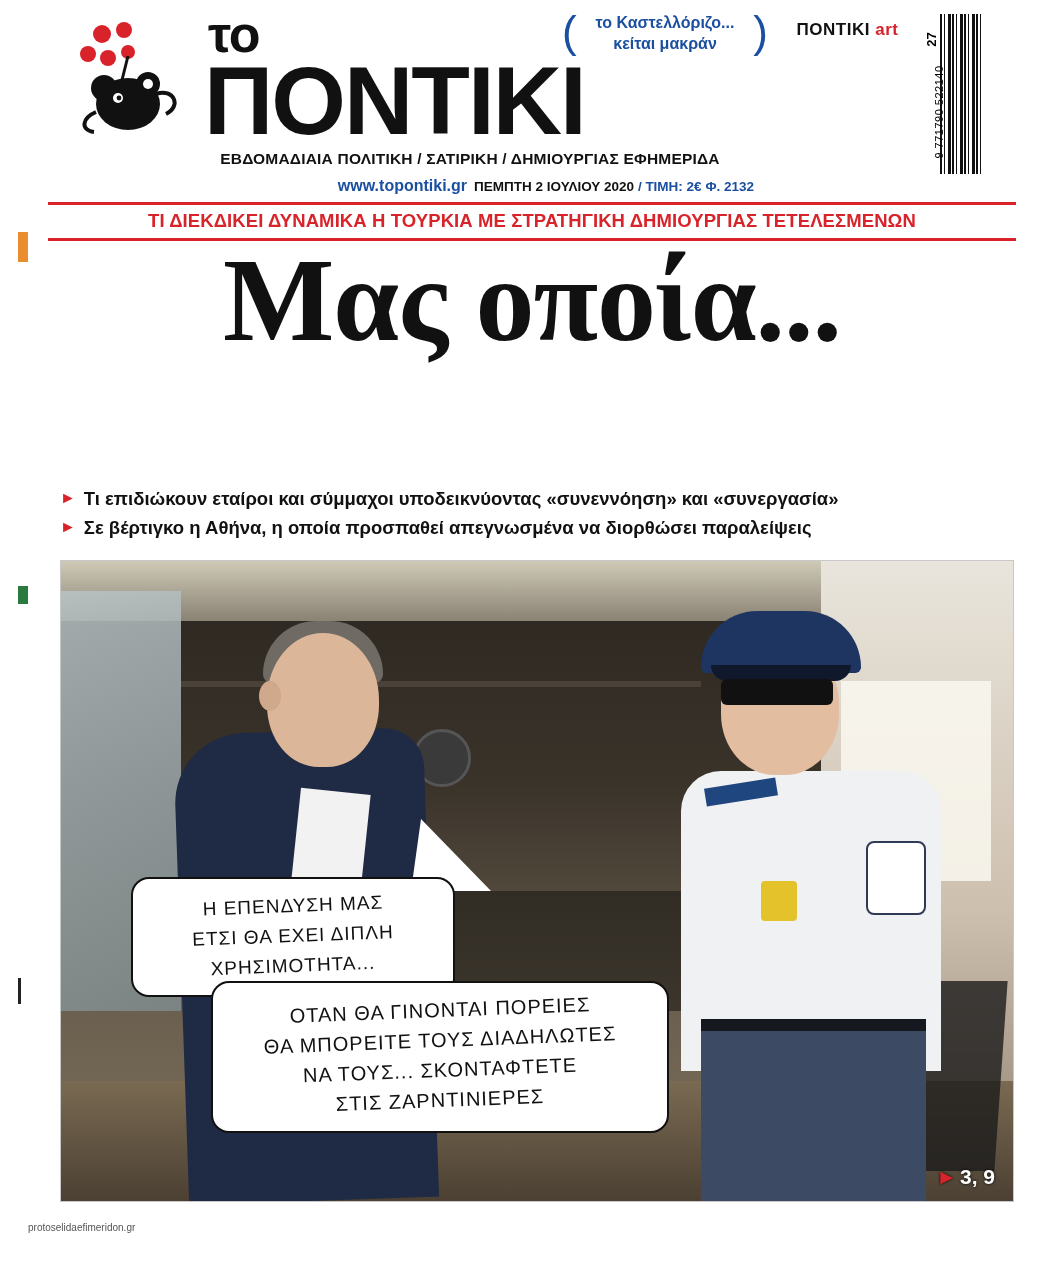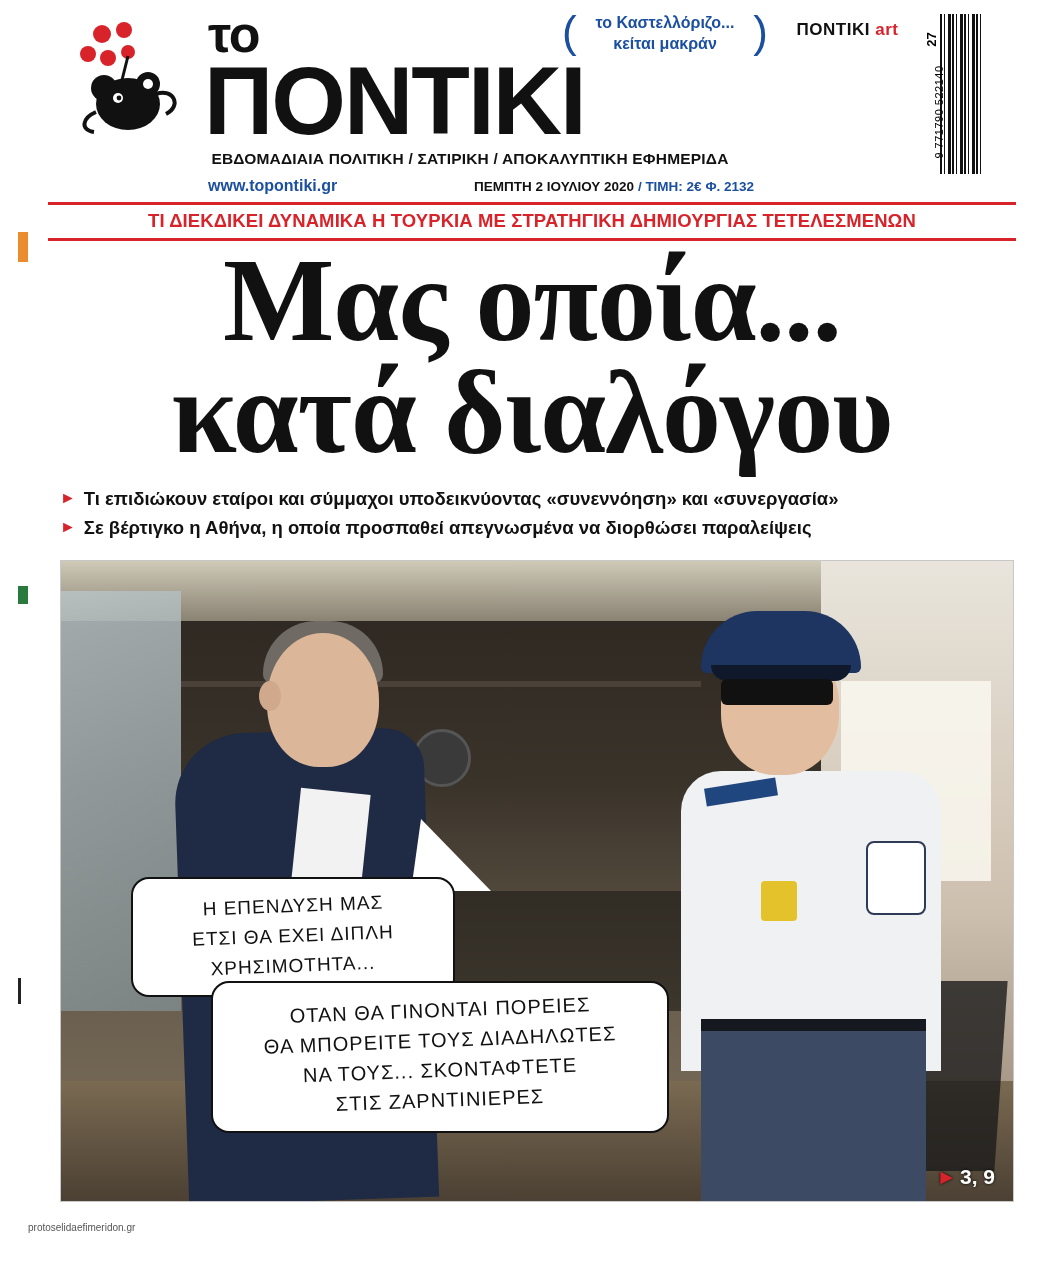--- a/index.html
+++ b/index.html
@@ -61,21 +61,21 @@
     margin-top: 6px;
     font-size: 15.5px;
     font-weight: bold;
     letter-spacing: 0.2px;
     color: #111;
     text-align: center;
   }
   .meta-row {
     margin-top: 9px;
     display: flex;
-    justify-content: space-between;
+    justify-content: flex-end;
     align-items: baseline;
     padding: 0 6px 0 28px;
   }
   .meta-url {
     color: #1b4fa0;
     font-weight: bold;
     font-size: 16px;
   }
   .meta-date {
     color: #111;
@@ -502,21 +502,21 @@
         <circle cx="41" cy="76" r="2.4" fill="#111"></circle>
         <path d="M18 90 C4 96 2 108 16 110" stroke="#111" stroke-width="4" fill="none"></path>
         <path d="M78 72 C96 66 104 84 88 92" stroke="#111" stroke-width="4" fill="none"></path>
       </g>
     </svg>
   </div>
 
   <div class="title-block">
     <div class="title-to">το</div>
     <div class="title-main">ΠΟΝΤΙΚΙ</div>
-    <div class="subtitle-bar">ΕΒΔΟΜΑΔΙΑΙΑ ΠΟΛΙΤΙΚΗ / ΣΑΤΙΡΙΚΗ / ΑΠΟΚΑΛΥΠΤΙΚΗ ΕΦΗΜΕΡΙΔΑ</div>
+    <div class="subtitle-bar">ΕΒΔΟΜΑΔΙΑΙΑ ΠΟΛΙΤΙΚΗ / ΣΑΤΙΡΙΚΗ / ΔΗΜΙΟΥΡΓΙΑΣ ΕΦΗΜΕΡΙΔΑ</div>
     <div class="meta-row">
       <span class="meta-url">www.topontiki.gr</span>
       <span class="meta-date">
         <span>ΠΕΜΠΤΗ 2 ΙΟΥΛΙΟΥ 2020</span>
         <span class="price">/ ΤΙΜΗ: 2€ Φ. 2132</span>
       </span>
     </div>
   </div>
 
   <div class="teaser">
@@ -537,21 +537,20 @@
     <div class="issue-num">27</div>
     <div class="barcode"></div>
     <div class="barcode-num">9 771790 522140</div>
   </div>
 </div>
 
 <div class="kicker">ΤΙ ΔΙΕΚΔΙΚΕΙ ΔΥΝΑΜΙΚΑ Η ΤΟΥΡΚΙΑ ΜΕ ΣΤΡΑΤΗΓΙΚΗ ΔΗΜΙΟΥΡΓΙΑΣ ΤΕΤΕΛΕΣΜΕΝΩΝ</div>
 
 <div class="headline">
   <div class="l1">Μας οποία...</div>
-  <div class="l2">κατά διαλόγου</div>
 </div>
 
 <div class="bullets">
   <div class="bullet">
     <span class="tri">►</span>
     <span class="txt">Τι επιδιώκουν εταίροι και σύμμαχοι υποδεικνύοντας «συνεννόηση» και «συνεργασία»</span>
   </div>
   <div class="bullet">
     <span class="tri">►</span>
     <span class="txt">Σε βέρτιγκο η Αθήνα, η οποία προσπαθεί απεγνωσμένα να διορθώσει παραλείψεις</span>

